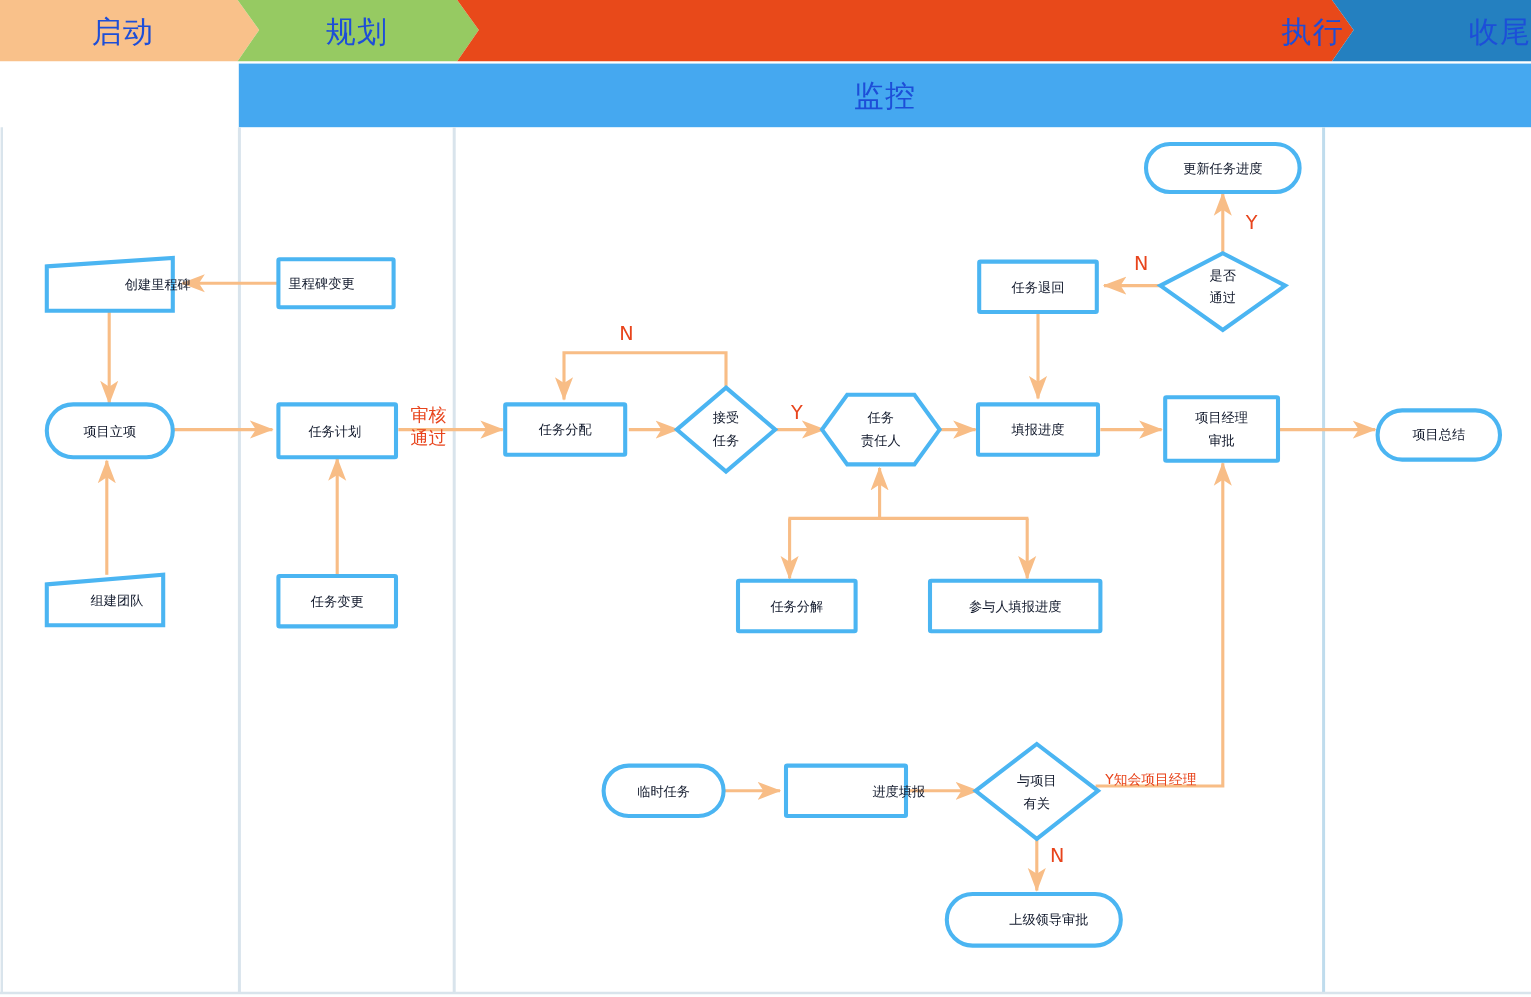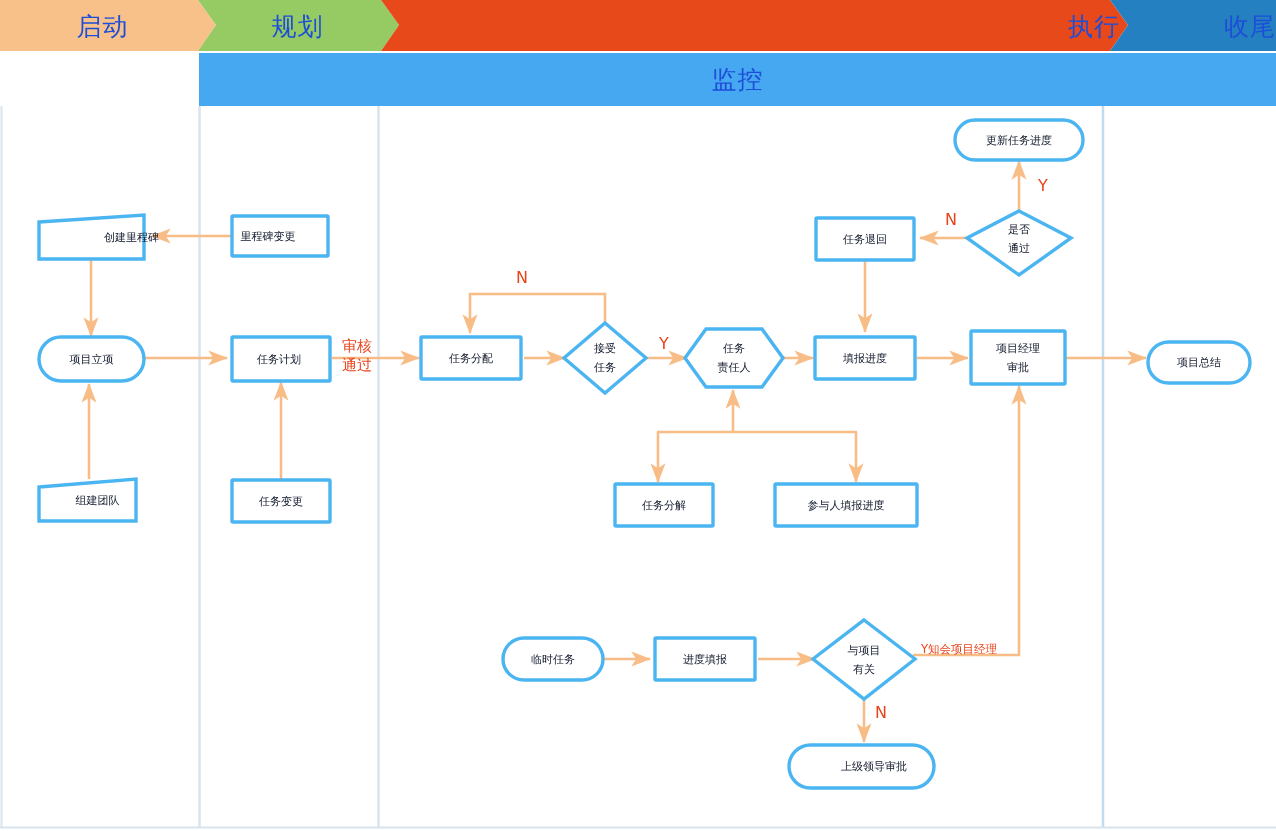--- a/index.html
+++ b/index.html
@@ -190,21 +190,21 @@
   <div class="node-label" style="left:775px;top:496px;width:142px;">参与人填报进度</div>
   <div class="node-label" style="left:815px;top:349px;width:100px;">填报进度</div>
   <div class="node-label" style="left:816px;top:230px;width:98px;">任务退回</div>
   <div class="node-label" style="left:979px;top:220px;width:80px;">是否
 通过</div>
   <div class="node-label" style="left:955px;top:131px;width:128px;">更新任务进度</div>
   <div class="node-label" style="left:971px;top:339px;width:94px;">项目经理
 审批</div>
   <div class="node-label" style="left:1148px;top:353px;width:102px;">项目总结</div>
   <div class="node-label" style="left:503px;top:650px;width:100px;">临时任务</div>
-  <div class="node-label" style="left:655px;top:650px;width:100px;">进度填报</div>
+  <div class="node-label" style="left:655px;top:650px;width:100px;padding-left:44px;">进度填报</div>
   <div class="node-label" style="left:820px;top:641px;width:88px;">与项目
 有关</div>
   <div class="node-label" style="left:789px;top:757px;width:170px;">上级领导审批</div>
 
   <div class="edge-label cn" style="left:334px;top:337px;width:46px;">审核
 通过</div>
   <div class="edge-label" style="left:508px;top:268px;width:28px;">N</div>
   <div class="edge-label" style="left:652px;top:334px;width:24px;">Y</div>
   <div class="edge-label" style="left:938px;top:210px;width:26px;">N</div>
   <div class="edge-label" style="left:1031px;top:176px;width:24px;">Y</div>

